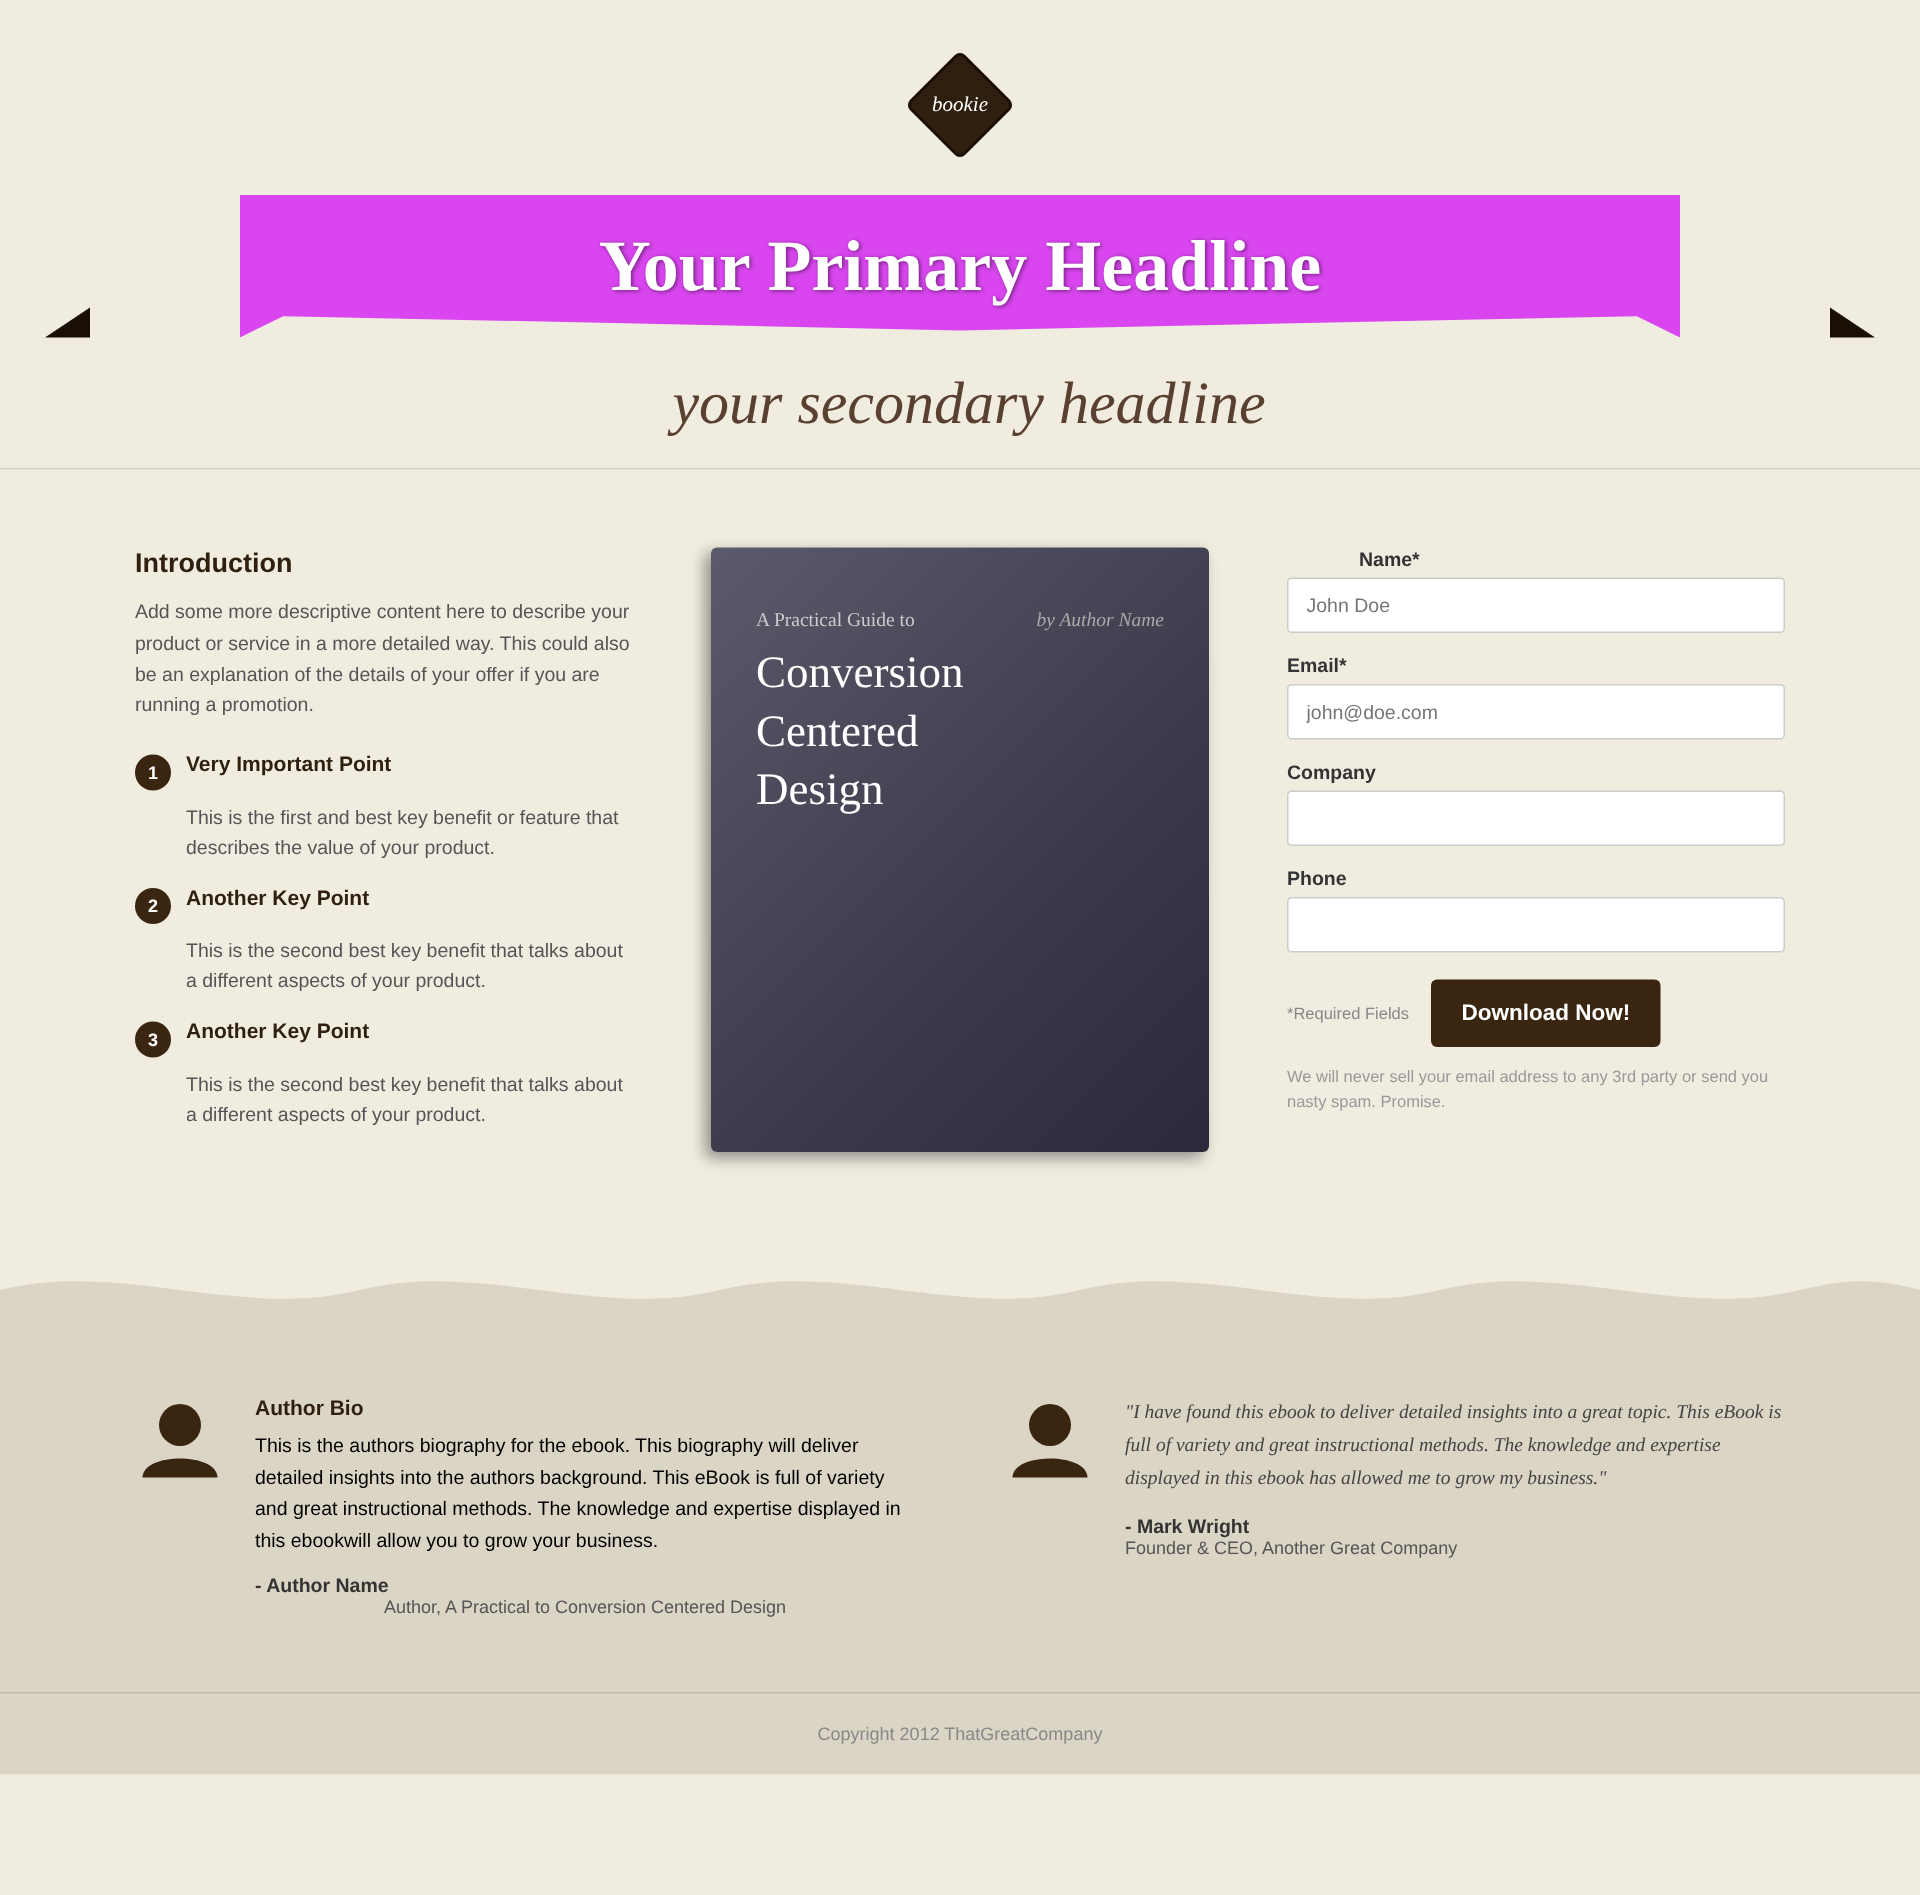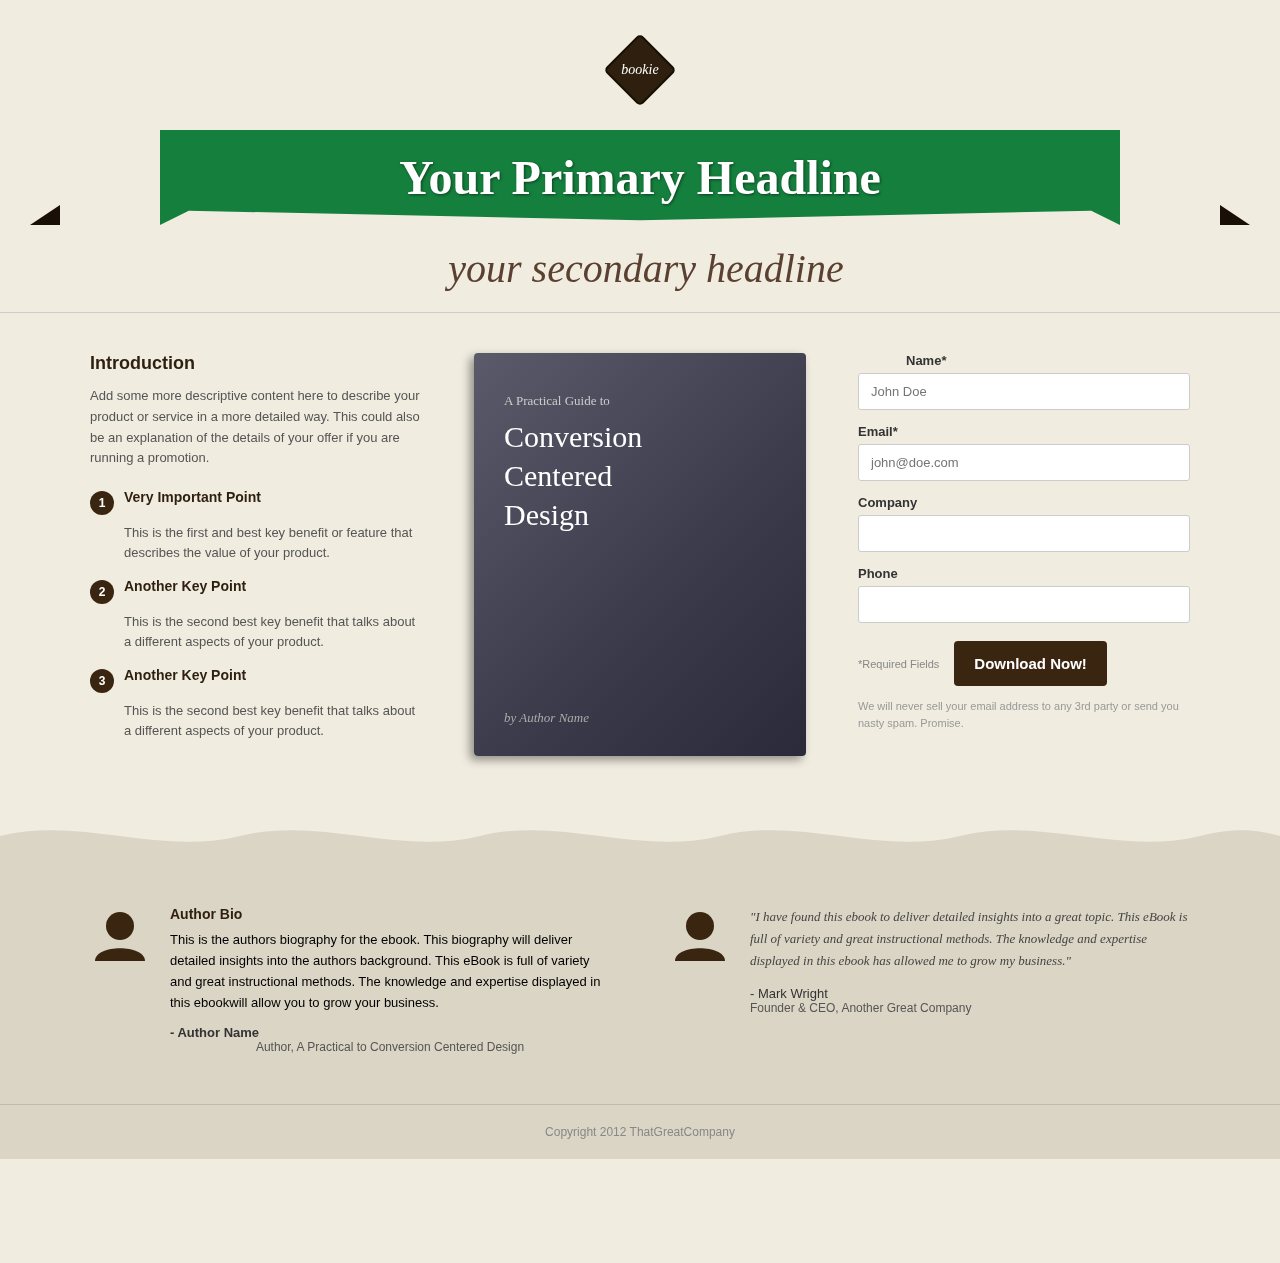--- a/index.html
+++ b/index.html
@@ -18,21 +18,21 @@
     }
 
     .logo-diamond {
       width: 80px;
       height: 80px;
       margin: 0 auto 20px;
       display: block;
     }
 
     .banner {
-      background-color: #15803d;
+      background-color: #d946ef;
       position: relative;
       padding: 20px 50px;
       margin: 0 100px;
       clip-path: polygon(0 0, 100% 0, 100% 100%, 97% 85%, 50% 95%, 3% 85%, 0 100%);
     }
 
     .banner::before {
       content: '';
       position: absolute;
       left: -20px;
@@ -84,21 +84,21 @@
     .main-section {
       background-color: #f0ece0;
       padding: 40px 80px 60px;
     }
 
     .main-grid {
       display: grid;
       grid-template-columns: 1fr 1fr 1fr;
       gap: 52px;
       max-width: 1100px;
-      margin: 0 auto;
+      margin: 12px auto;
     }
 
     
     .intro-heading {
       font-size: 18px;
       font-weight: bold;
       font-family: Arial, sans-serif;
       color: #2e1f0e;
       margin-bottom: 12px;
     }
@@ -152,21 +152,20 @@
     }
 
     
     .book-cover {
       background: linear-gradient(135deg, #5a5a6a 0%, #3a3a4a 60%, #2a2a3a 100%);
       border-radius: 4px;
       padding: 40px 30px 30px;
       color: #fff;
       min-height: 380px;
       display: flex;
-      flex-direction: column;
       justify-content: space-between;
       box-shadow: -4px 4px 10px rgba(0,0,0,0.4);
       position: relative;
     }
 
     .book-subtitle {
       font-size: 13px;
       font-family: Georgia, serif;
       color: #ccc;
       margin-bottom: 8px;
@@ -325,21 +324,21 @@
       font-size: 13px;
       font-style: italic;
       color: #444;
       line-height: 1.7;
       margin-bottom: 14px;
     }
 
     .testimonial-name {
       font-family: Arial, sans-serif;
       font-size: 13px;
-      font-weight: normal;
+      font-weight: bold;
       color: #333;
     }
 
     .testimonial-title {
       font-family: Arial, sans-serif;
       font-size: 12px;
       color: #555;
     }
 
     

